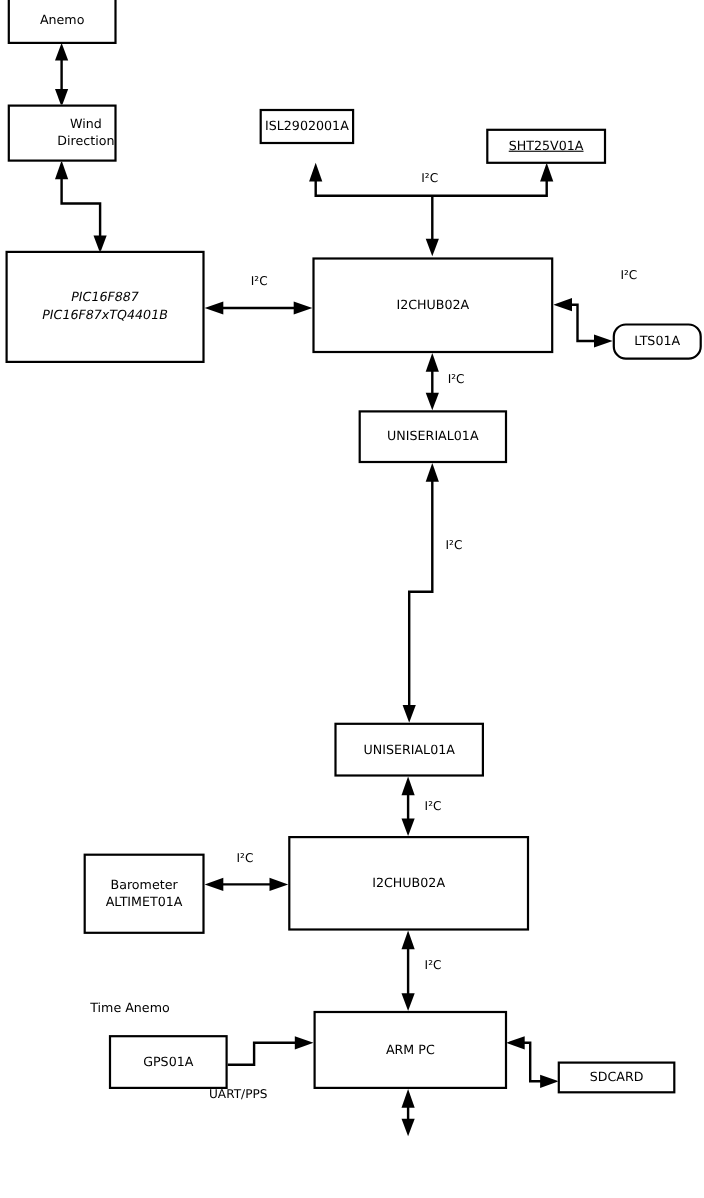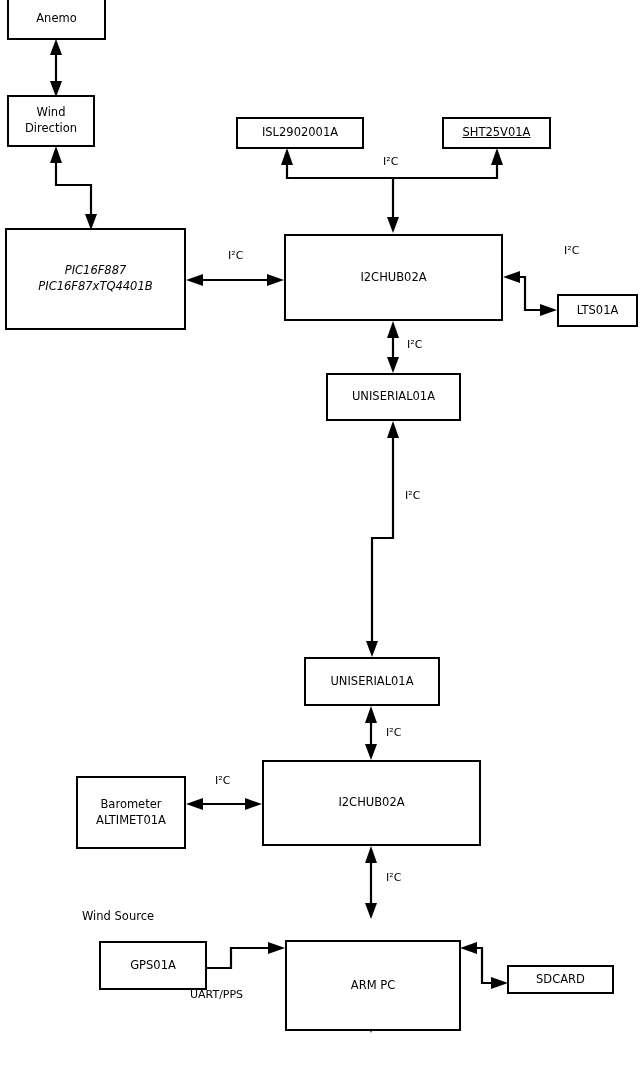--- a/index.html
+++ b/index.html
@@ -150,43 +150,43 @@
       <polygon points="371,990 365,1007 377,1007"></polygon>
       <polygon points="371,1033 365,1017 377,1017"></polygon>
     </g>
 
   </svg>
 
   <div class="node" style="left:7px; top:-2px; width:99px; height:42px;">
     <span>Anemo</span>
   </div>
 
-  <div class="node" style="left:7px; top:95px; width:88px; height:52px;">
+  <div class="node" style="left:7px; top:95px; width:99px; height:52px;justify-content:flex-end;">
     <span>Wind
 Direction</span>
   </div>
 
   <div class="node" style="left:5px; top:228px; width:181px; height:102px;font-style:italic;">
     <span>PIC16F887
 PIC16F87xTQ4401B</span>
   </div>
 
-  <div class="node" style="left:236px; top:117px; width:128px; height:32px;">
+  <div class="node" style="left:236px; top:99px; width:86px; height:32px;">
     <span>ISL2902001A</span>
   </div>
 
   <div class="node" style="left:442px; top:117px; width:109px; height:32px;text-decoration:underline;">
     <span>SHT25V01A</span>
   </div>
 
   <div class="node" style="left:284px; top:234px; width:219px; height:87px;">
     <span>I2CHUB02A</span>
   </div>
 
-  <div class="node" style="left:557px; top:294px; width:81px; height:33px;">
+  <div class="node" style="left:557px; top:294px; width:81px; height:33px;border-radius:12px;">
     <span>LTS01A</span>
   </div>
 
   <div class="node" style="left:326px; top:373px; width:135px; height:48px;">
     <span>UNISERIAL01A</span>
   </div>
 
   <div class="node" style="left:304px; top:657px; width:136px; height:49px;">
     <span>UNISERIAL01A</span>
   </div>
@@ -197,21 +197,21 @@
   </div>
 
   <div class="node" style="left:262px; top:760px; width:219px; height:86px;">
     <span>I2CHUB02A</span>
   </div>
 
   <div class="node" style="left:78px; top:941px; width:108px; height:49px;margin-left:21px;">
     <span>GPS01A</span>
   </div>
 
-  <div class="node" style="left:285px; top:919px; width:176px; height:91px;margin-top:21px;">
+  <div class="node" style="left:285px; top:919px; width:176px; height:71px;">
     <span>ARM PC</span>
   </div>
 
   <div class="node" style="left:507px; top:965px; width:107px; height:29px;">
     <span>SDCARD</span>
   </div>
 
 
   <div class="edge-label" style="left:228px; top:250px;">I²C</div>
 
@@ -224,15 +224,15 @@
   <div class="edge-label" style="left:405px; top:490px;">I²C</div>
 
   <div class="edge-label" style="left:386px; top:727px;">I²C</div>
 
   <div class="edge-label" style="left:215px; top:775px;">I²C</div>
 
   <div class="edge-label" style="left:386px; top:872px;">I²C</div>
 
   <div class="edge-label" style="left:190px; top:973px;margin-top:16px;">UART/PPS</div>
 
-  <div class="free-label" style="left:82px; top:911px;">Wind Source</div>
+  <div class="free-label" style="left:82px; top:911px;">Time Anemo</div>
 
 </div>
 
 </body></html>

